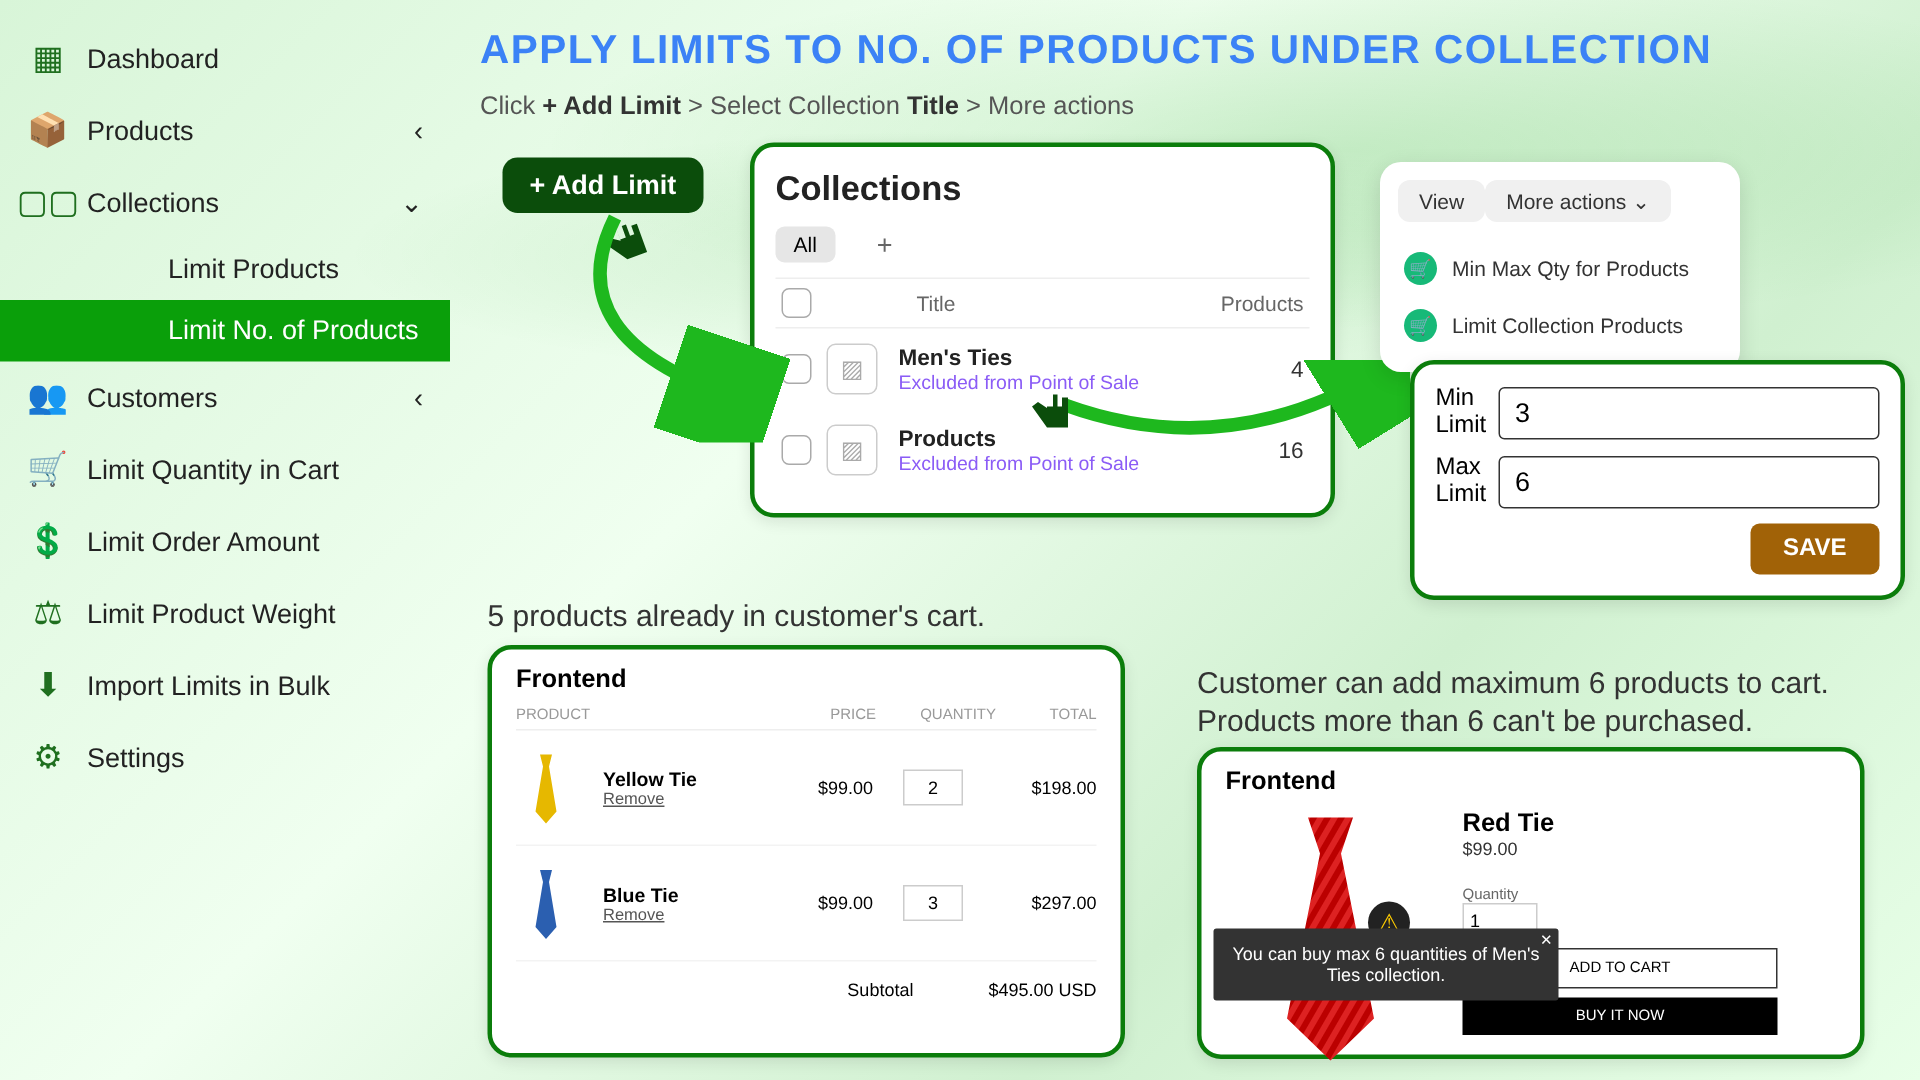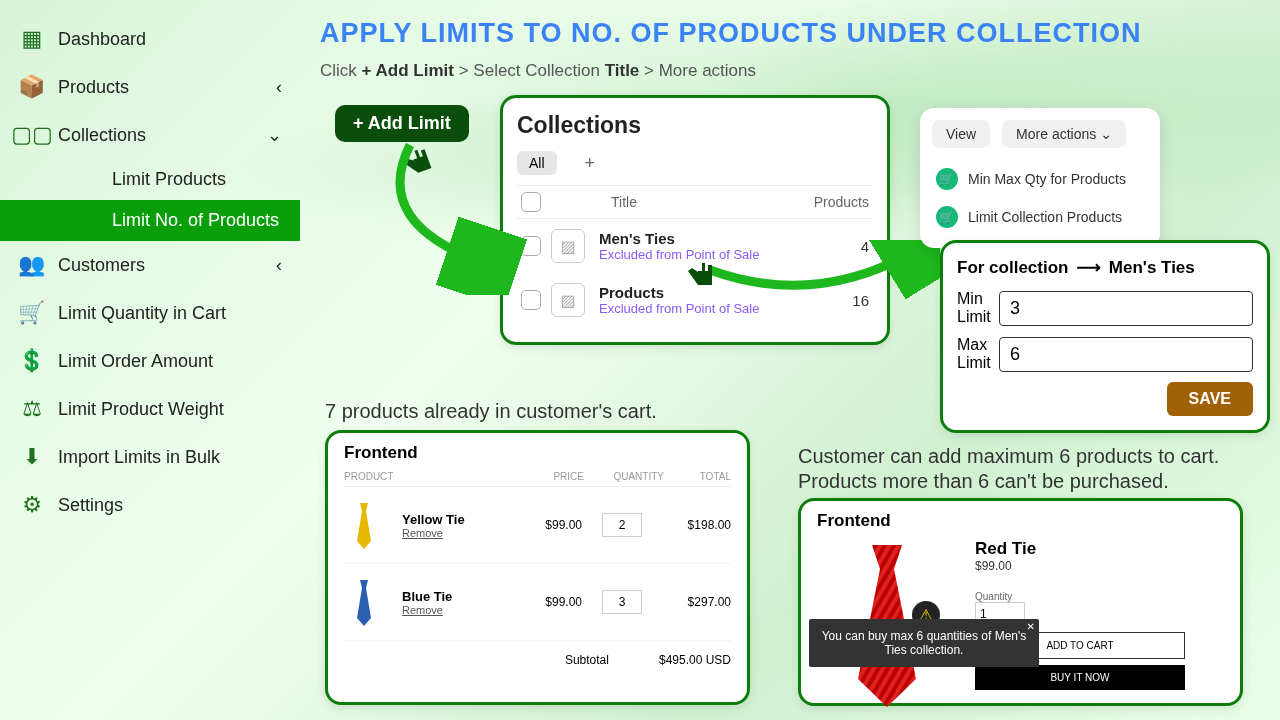--- a/index.html
+++ b/index.html
@@ -26,21 +26,21 @@
 .thead{display:flex;align-items:center;font-size:14px;color:#666;padding:6px 4px;border-top:1px solid #eee;border-bottom:1px solid #eee}
 .thead .cb{width:30px}
 .thead .ttl{margin-left:60px;flex:1}
 .trow{display:flex;align-items:center;padding:10px 4px}
 .cbx{width:20px;height:20px;border:1.5px solid #aaa;border-radius:5px;margin-right:10px}
 .thumb{width:34px;height:34px;border:1px solid #ccc;border-radius:6px;display:flex;align-items:center;justify-content:center;color:#aaa;margin-right:14px;font-size:16px}
 .rttl{font-weight:600;font-size:15px;color:#222}
 .rsub{font-size:13px;color:#8b5cf6}
 .rnum{margin-left:auto;font-size:15px;color:#333}
 .actpanel{position:absolute;left:920px;top:108px;width:240px;background:#fff;border-radius:14px;padding:12px;box-shadow:0 4px 14px rgba(0,0,0,.12)}
-.actbtns{display:flex;gap:12px;margin-bottom:12px}
+.actbtns{display:flex;gap:0;margin-bottom:12px}
 .actbtn{background:#f0f0f0;padding:6px 14px;border-radius:8px;font-size:14px;color:#333}
 .actitem{display:flex;align-items:center;gap:10px;font-size:14px;color:#333;padding:8px 4px}
 .dotico{width:22px;height:22px;border-radius:50%;background:#17b978;display:flex;align-items:center;justify-content:center;color:#fff;font-size:12px}
 .limpanel{left:940px;top:240px;width:330px;padding:14px}
 .limhead{font-weight:700;font-size:17px;margin-bottom:12px}
 .arrow-r{display:inline-block;margin:0 8px}
 .frow{display:flex;align-items:center;margin-bottom:10px}
 .flabel{width:120px;font-size:16px}
 .finput{flex:1;border:1.5px solid #333;border-radius:4px;padding:6px 10px;font-size:18px}
 .savebtn{float:right;background:#a16207;color:#fff;font-weight:700;padding:8px 22px;border:none;border-radius:6px;font-size:16px}
@@ -197,33 +197,32 @@
       <span class="dotico">🛒</span>
       <span>Min Max Qty for Products</span>
     </div>
   <div class="actitem">
       <span class="dotico">🛒</span>
       <span>Limit Collection Products</span>
     </div>
 </div>
 
 <div class="panel limpanel">
-  <div class="limhead"><span>For collection</span><span class="arrow-r">⟶</span><span>Men's Ties</span></div>
   <div class="frow">
       <span class="flabel">Min Limit</span>
       <input class="finput" value="3" style="">
     </div>
   <div class="frow">
       <span class="flabel">Max Limit</span>
       <input class="finput" value="6" style="">
     </div>
   <button class="savebtn">SAVE</button>
 </div>
 
-<div class="caption" style="left:325px;top:400px">7 products already in customer's cart.</div>
+<div class="caption" style="left:325px;top:400px">5 products already in customer's cart.</div>
 <div class="caption" style="left:798px;top:445px">Customer can add maximum 6 products to cart.</div>
 <div class="caption" style="left:798px;top:470px">Products more than 6 can't be purchased.</div>
 
 <div class="panel cartpanel">
   <div class="fhead">Frontend</div>
   <div class="cth">
       <div class="c1">PRODUCT</div>
       <div class="c2">PRICE</div>
       <div class="c3">QUANTITY</div>
       <div class="c4">TOTAL</div>

